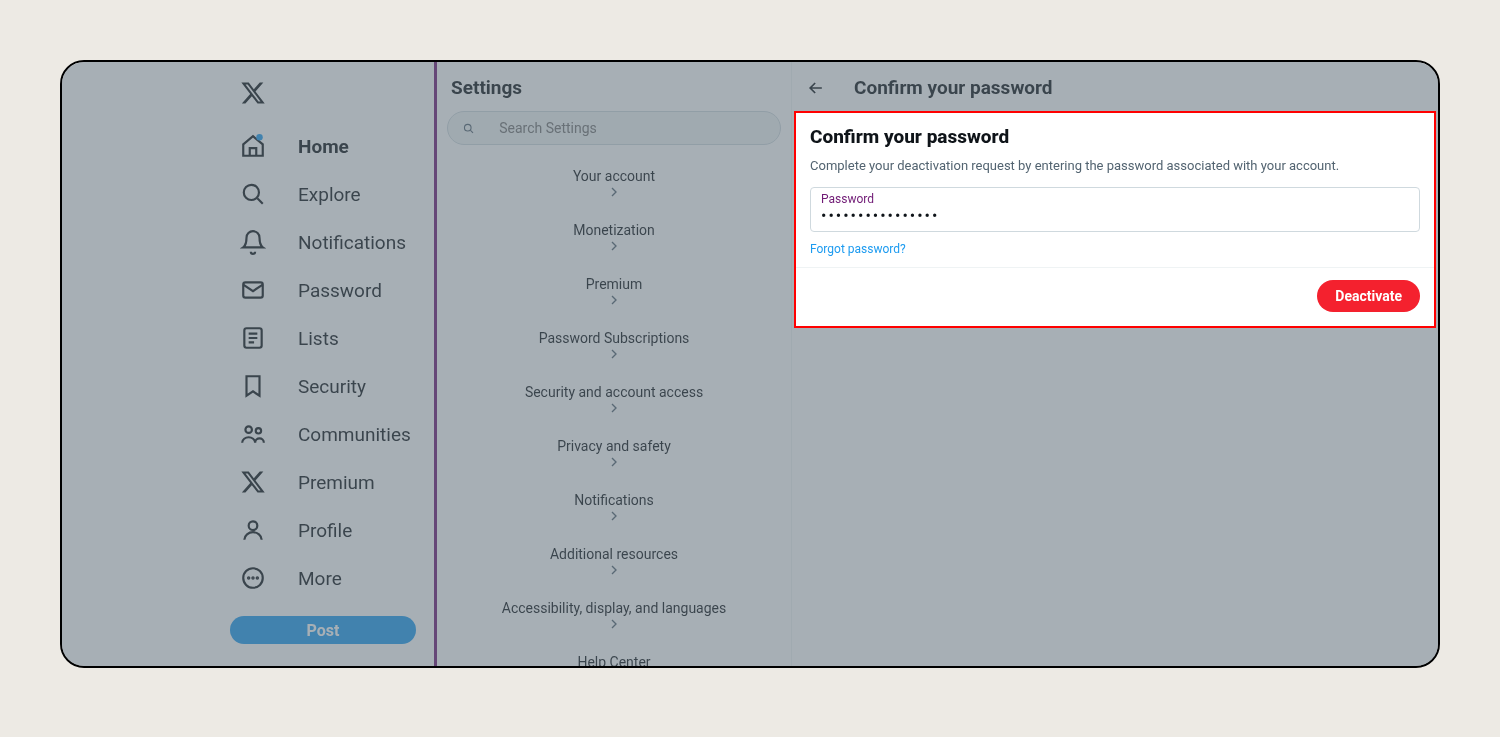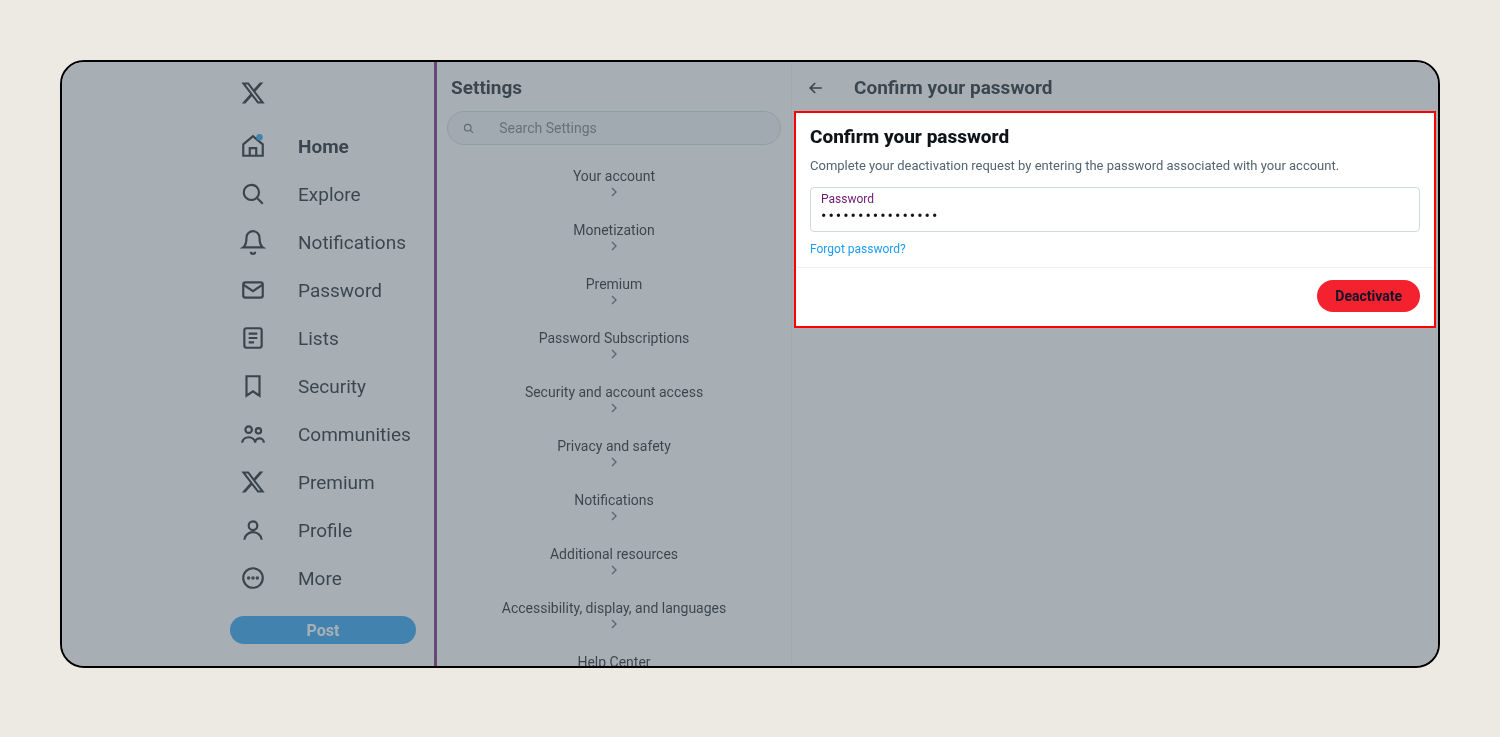--- a/index.html
+++ b/index.html
@@ -28,21 +28,21 @@
 .panel { position: relative; z-index: 2; margin: 0 2px; border: 2px solid #ff0000; background: #fff; padding: 12px 0 14px 0; }
 .panel-inner { padding: 0 14px; }
 .panel h2 { font-size: 19px; font-weight: 800; color: #0f1419; margin-bottom: 10px; }
 .panel .sub { font-size: 13px; color: #536471; margin-bottom: 14px; }
 .input-box { border: 1px solid #cfd9de; border-radius: 4px; padding: 4px 10px 6px 10px; margin-bottom: 6px; }
 .input-box .lbl { font-size: 12px; color: #701a75; }
 .input-box input { border: none; outline: none; width: 100%; font-size: 16px; letter-spacing: 2px; color: #0f1419; }
 .forgot { font-size: 12px; color: #1d9bf0; cursor: pointer; display: inline-block; }
 .sep { height: 1px; background: #eff3f4; margin: 10px 0 12px 0; }
 .btn-row { display: flex; justify-content: flex-end; padding: 0 14px; }
-.deact { background: #f4212e; color: #0f172a; font-weight: 700; font-size: 14px; border: none; border-radius: 9999px; padding: 8px 18px; cursor: pointer; }
+.deact { background: #f4212e; color: #ffffff; font-weight: 700; font-size: 14px; border: none; border-radius: 9999px; padding: 8px 18px; cursor: pointer; }
 .home-dot { fill: #1d9bf0; }
 </style>
 </head>
 <body>
 
 <div class="device">
   <div class="overlay"></div>
 
   <div class="col-nav">
     <div class="logo-row">

